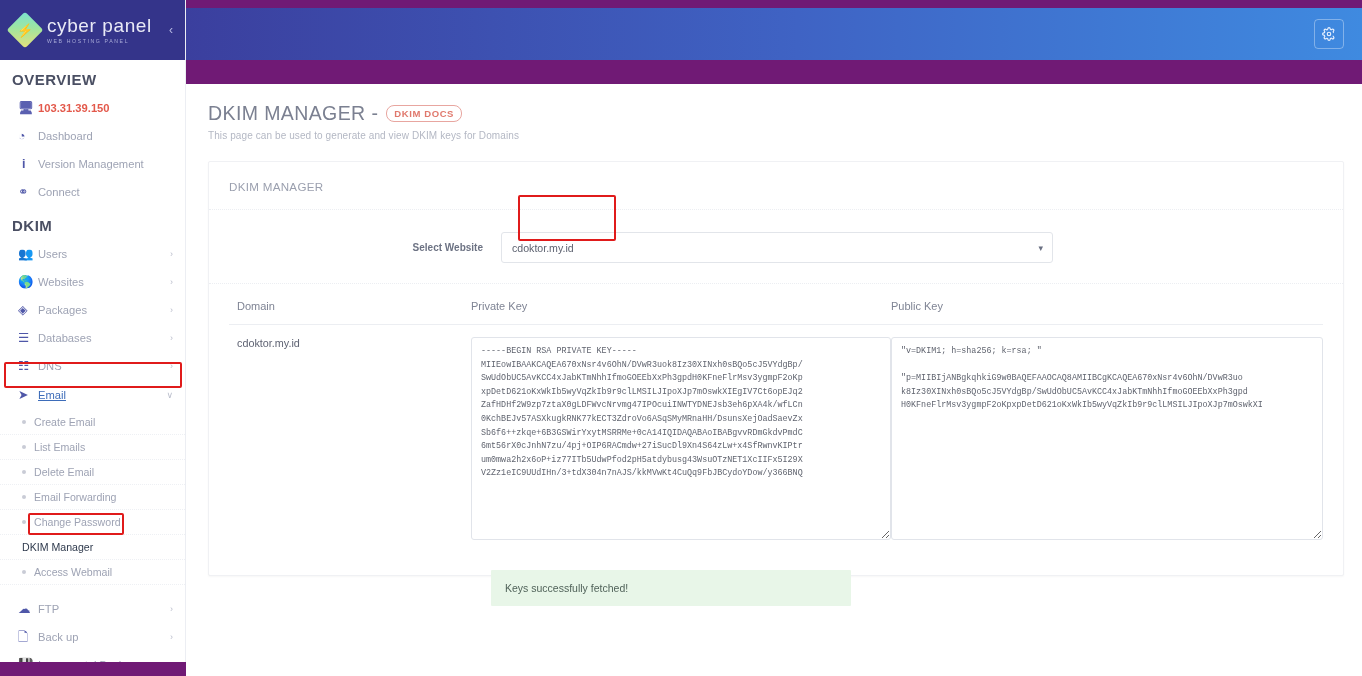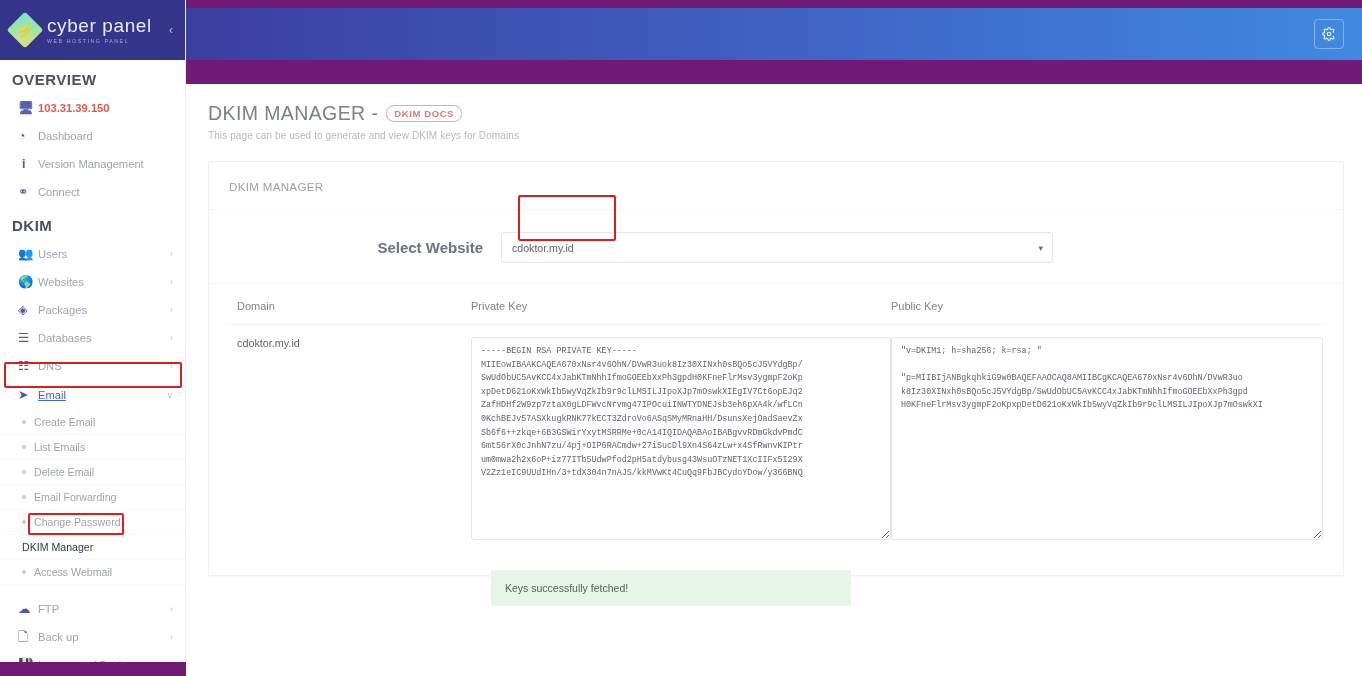--- a/index.html
+++ b/index.html
@@ -139,21 +139,21 @@
     border-bottom: 1px dotted #eceef2;
   }
 
   .form-row {
     display:flex; align-items:center; gap: 0;
     padding: 22px 20px 20px 20px;
     border-bottom: 1px dotted #eceef2;
   }
   .form-label {
     width: 272px; text-align: right; padding-right: 18px;
-    font-size: 15px; color:#6c7283; font-weight: 600;
+    font-size: 10px; color:#6c7283; font-weight: 600;
   }
   .sel-wrap { position: relative; flex: 0 0 552px; }
   select.site-select {
     width: 100%; height: 31px; font-size: 10.6px; color:#5d6270;
     padding: 0 26px 0 10px;
     border: 1px solid #e2e5ea; border-radius: 3px;
     background: #fff; appearance: none; -webkit-appearance: none;
     font-family: "Liberation Sans", sans-serif;
   }
   .sel-caret {

